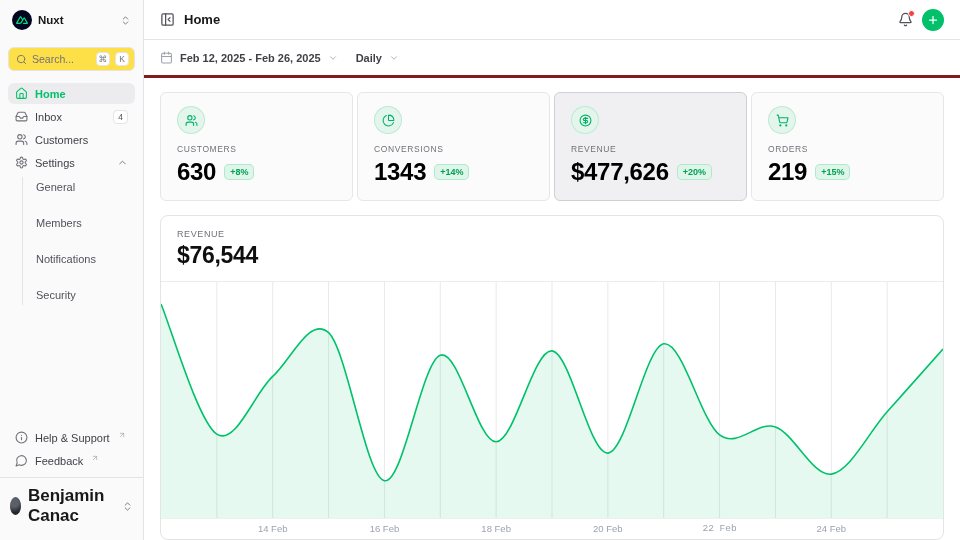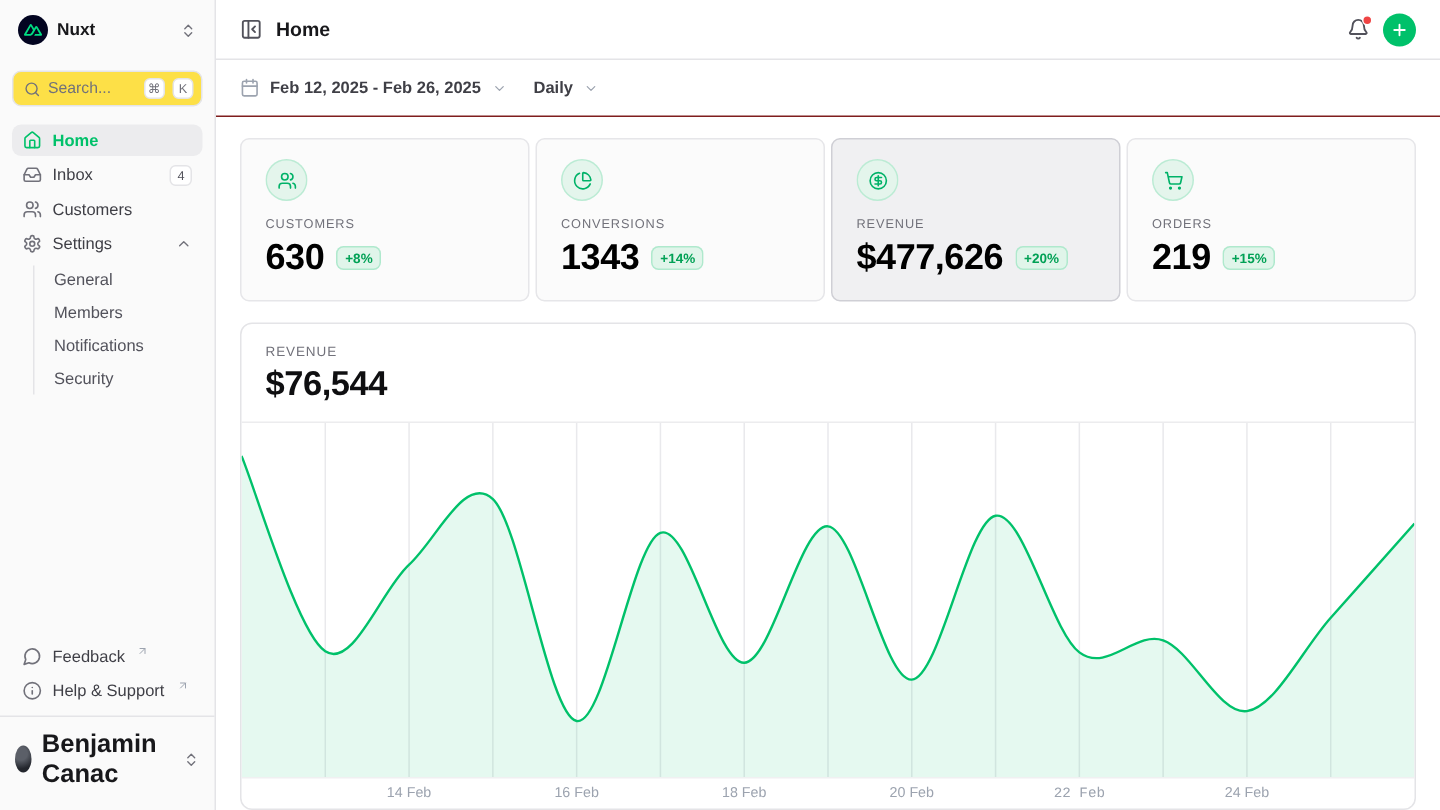--- a/index.html
+++ b/index.html
@@ -22,42 +22,42 @@
     min-width:14px; height:14px; display:flex; align-items:center; justify-content:center; padding:0 2px; }
   .nav { margin-top:12px; display:flex; flex-direction:column; gap:2px; }
   .nav-item { height:21px; display:flex; align-items:center; gap:7px; padding:0 7px; border-radius:6px;
     font-size:11px; color:#3f3f46; cursor:pointer; }
   .nav-item .ic { display:flex; align-items:center; color:#71717a; }
   .nav-item.active { background:#ececee; color:#00c16a; font-weight:600; }
   .nav-item.active .ic { color:#00c16a; }
   .count-badge { font-size:8.5px; color:#52525b; border:1px solid #e4e4e7; border-radius:4px;
     padding:1px 4px; background:#fff; }
   .subnav { margin:2px 0 2px 14px; border-left:1px solid #e4e4e7; padding-left:6px;
-    display:flex; flex-direction:column; gap:2px; }
+    display:flex; flex-direction:column; gap:16px; }
   .subnav .nav-item { height:20px; color:#52525b; }
   .side-footer { display:flex; flex-direction:column; gap:2px; padding-bottom:6px; }
   .ext { color:#9ca3af; margin-left:1px; margin-bottom:6px; }
   .user-row { border-top:1px solid #e4e4e7; margin:0 -8px; padding:8px 10px 6px 10px;
     display:flex; align-items:center; gap:7px; cursor:pointer; }
   .avatar { width:18px; height:18px; border-radius:50%;
     background:radial-gradient(circle at 35% 30%, #5b5f68 0 30%, #23262d 70%); }
   .user-name { font-size:17px; font-weight:700; }
 
   
   .main { flex:1; display:flex; flex-direction:column; min-width:0; }
   .topbar { height:40px; border-bottom:1px solid #e4e4e7; display:flex; align-items:center;
     gap:9px; padding:0 16px; }
   .icon-btn { display:flex; align-items:center; justify-content:center; color:#52525b; cursor:pointer;
     background:none; border:none; position:relative; }
   .page-title { font-size:13px; font-weight:700; }
   .bell-dot { position:absolute; top:-2px; right:-2px; width:7px; height:7px; border-radius:50%;
     background:#ef4444; border:1.5px solid #fff; }
   .add-btn { width:22px; height:22px; border-radius:50%; background:#00c16a; color:#fff; border:none;
     display:flex; align-items:center; justify-content:center; cursor:pointer; }
-  .toolbar { height:38px; border-bottom:1px solid #7f1d1d; display:flex; align-items:center;
+  .toolbar { height:38px; border-bottom:3px solid #7f1d1d; display:flex; align-items:center;
     gap:18px; padding:0 16px; }
   .tool-btn { display:flex; align-items:center; gap:7px; font-size:11px; font-weight:600; color:#3f3f46;
     background:none; border:none; cursor:pointer; }
   .tool-btn .chev { color:#9ca3af; display:flex; }
 
   .content { padding:14px 16px 0 16px; }
 
   
   .stats { display:grid; grid-template-columns:repeat(4,1fr); gap:4px; }
   .stat-card { background:#fbfbfb; border:1px solid #e6e6e9; border-radius:6px; padding:13px 16px 14px 16px;
@@ -185,40 +185,40 @@
           </div>
       </div>
     </nav>
 
     <span class="spacer"></span>
 
     <div class="side-footer">
       <div class="nav-item">
         <span class="ic">
           <svg width="13" height="13" viewBox="0 0 24 24" fill="none" stroke="currentColor" stroke-width="2" stroke-linecap="round" stroke-linejoin="round">
-              <path d="M7.9 20A9 9 0 1 0 4 16.1L2 22Z"></path>
-            </svg>
-        </span>
-        <span>Feedback</span>
+              <circle cx="12" cy="12" r="10"></circle>
+              <path d="M12 16v-4"></path>
+              <path d="M12 8h.01"></path>
+            </svg>
+        </span>
+        <span>Help &amp; Support</span>
         <span class="ext">
           <svg width="8" height="8" viewBox="0 0 24 24" fill="none" stroke="currentColor" stroke-width="2" stroke-linecap="round" stroke-linejoin="round">
               <path d="M7 7h10v10"></path>
               <path d="M7 17 17 7"></path>
             </svg>
         </span>
       </div>
       <div class="nav-item">
         <span class="ic">
           <svg width="13" height="13" viewBox="0 0 24 24" fill="none" stroke="currentColor" stroke-width="2" stroke-linecap="round" stroke-linejoin="round">
-              <circle cx="12" cy="12" r="10"></circle>
-              <path d="M12 16v-4"></path>
-              <path d="M12 8h.01"></path>
-            </svg>
-        </span>
-        <span>Help &amp; Support</span>
+              <path d="M7.9 20A9 9 0 1 0 4 16.1L2 22Z"></path>
+            </svg>
+        </span>
+        <span>Feedback</span>
         <span class="ext">
           <svg width="8" height="8" viewBox="0 0 24 24" fill="none" stroke="currentColor" stroke-width="2" stroke-linecap="round" stroke-linejoin="round">
               <path d="M7 7h10v10"></path>
               <path d="M7 17 17 7"></path>
             </svg>
         </span>
       </div>
     </div>
 
     <div class="user-row">

